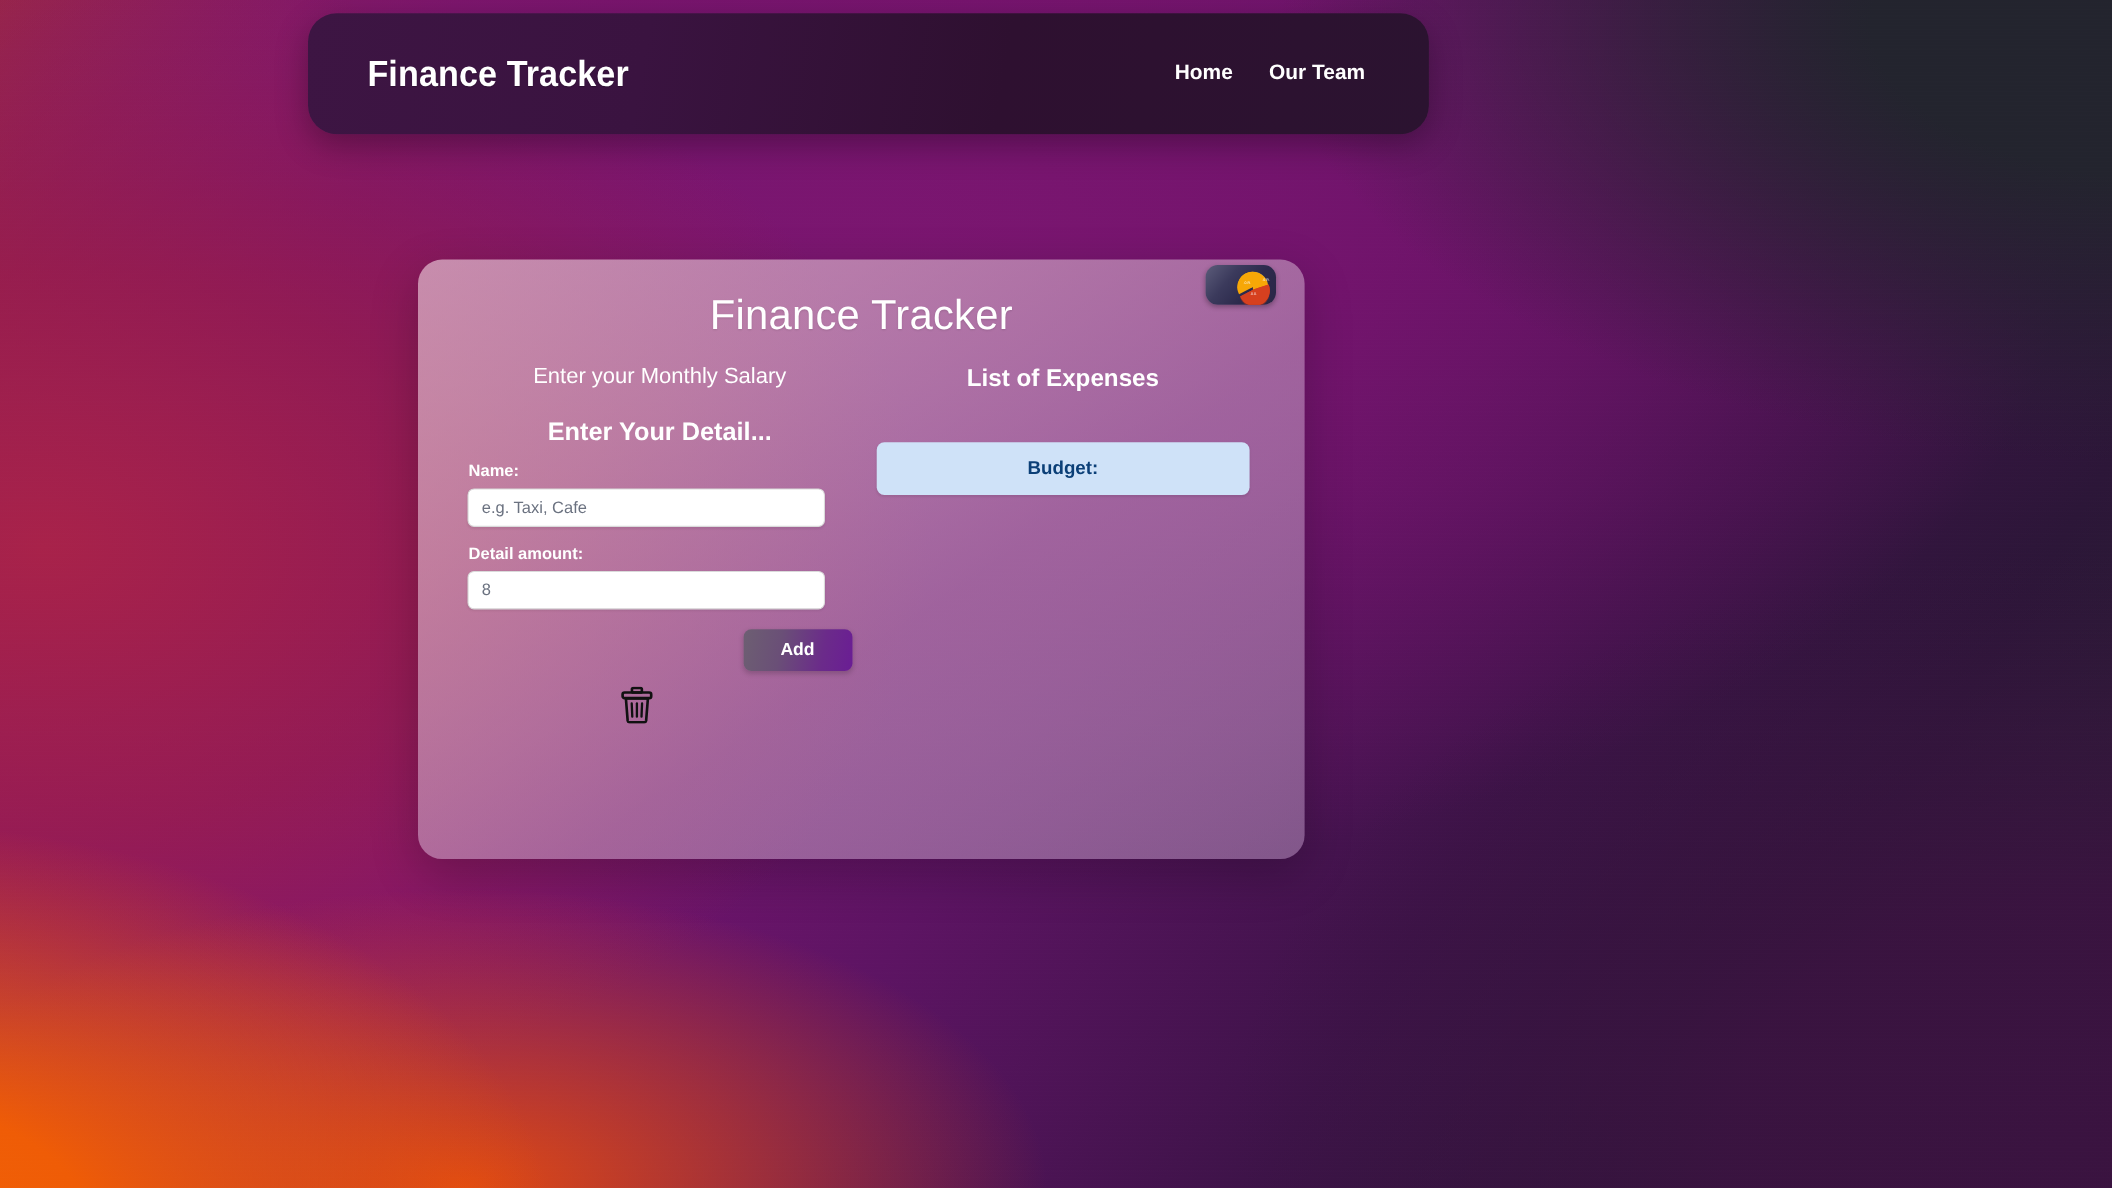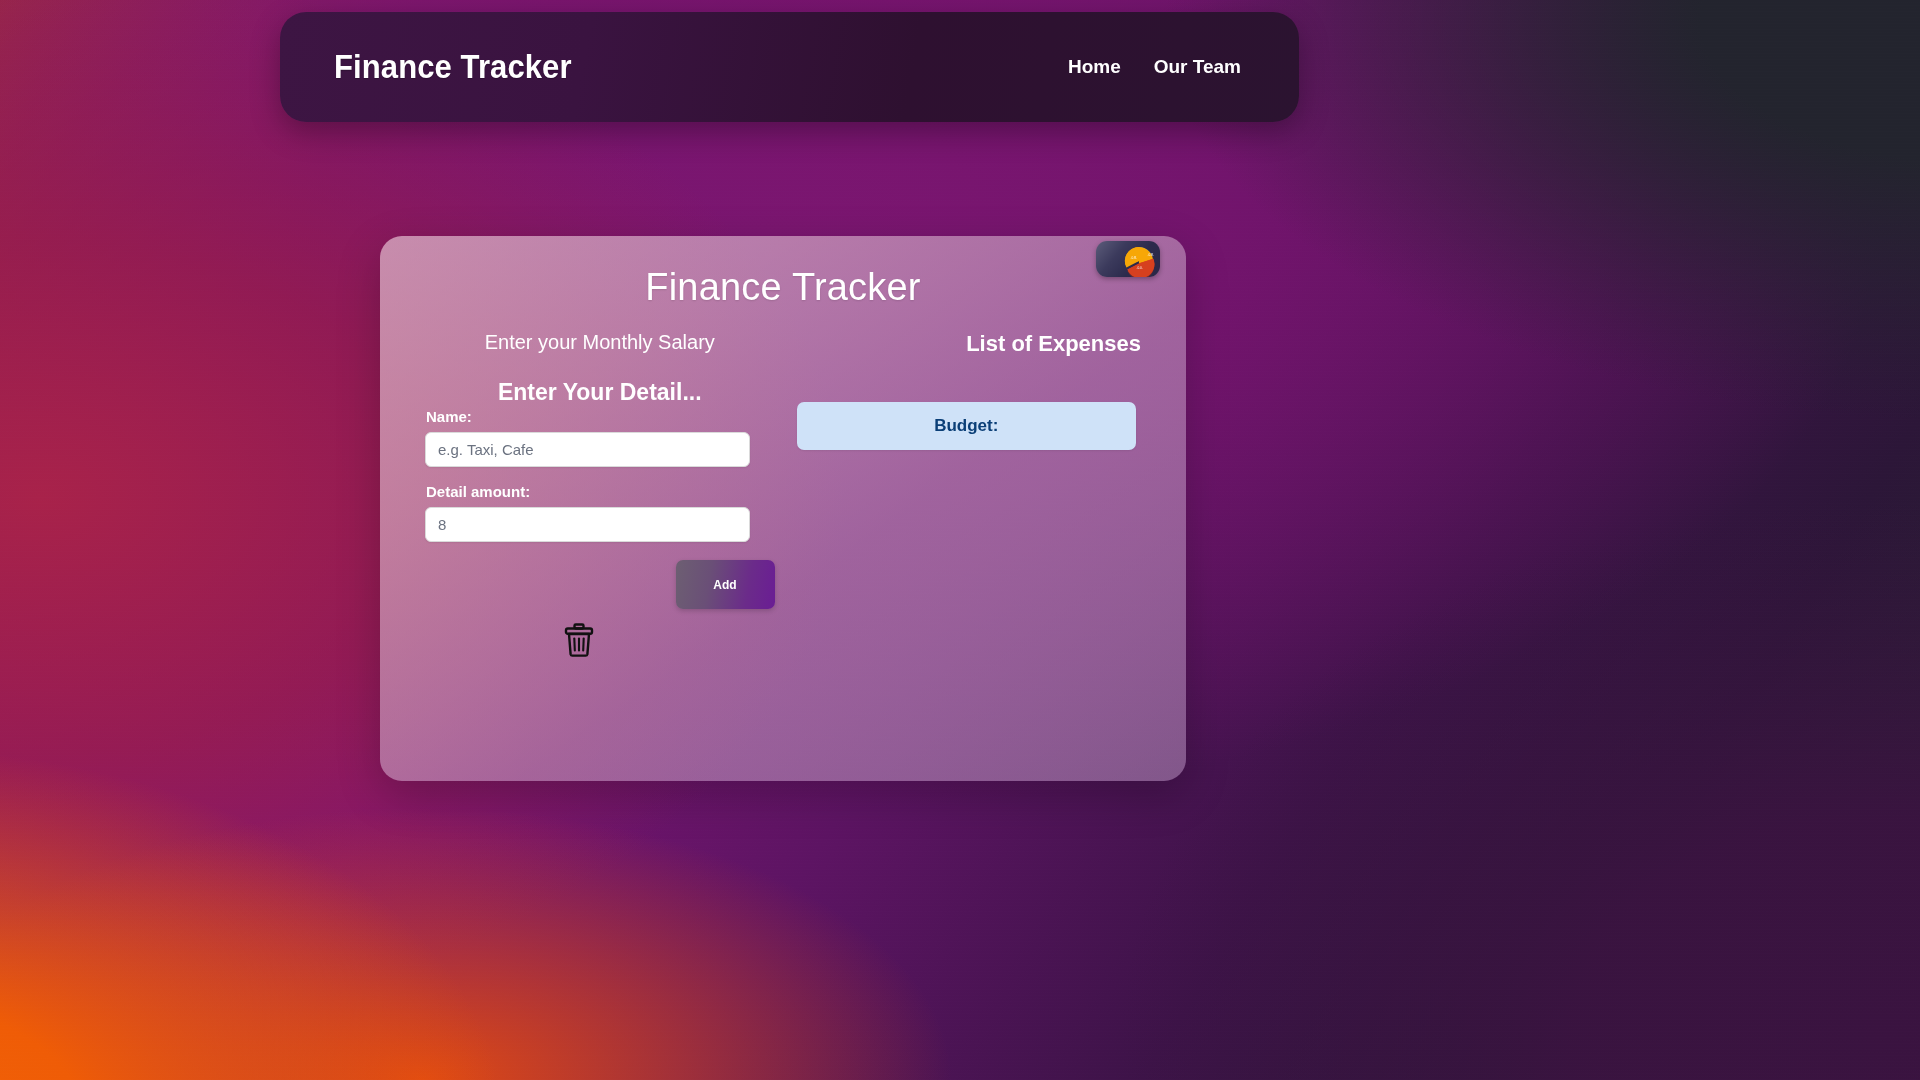--- a/index.html
+++ b/index.html
@@ -132,21 +132,21 @@
     color: #ffffff;
     font-size: 20px;
     font-weight: 400;
     margin-bottom: 3px;
   }
   .section-heading-bold {
     text-align: center;
     color: #ffffff;
     font-size: 23px;
     font-weight: bold;
-    margin: 25px 0 2px 0;
+    margin: 25px 0 14px 0;
   }
   .field-label {
     color: #ffffff;
     font-size: 15px;
     font-weight: bold;
     margin: 0 0 7px 1px;
     display: block;
   }
   .text-input {
     display: block;
@@ -163,43 +163,43 @@
     box-shadow: 0 1px 2px rgba(0,0,0,.07);
   }
   .text-input::placeholder { color: #6b7280; opacity: 1; }
 
   #budget-input { margin: 0 auto; }
 
   #add-button {
     display: block;
     margin: 18px 0 0 auto;
     width: 99px;
-    height: 49px;
+    height: 38px;
     border: none;
     border-radius: 7px;
     background: linear-gradient(100deg, #6d5f72 0%, #6a4f77 34%, #6b2b8a 72%, #6a1d94 100%);
     color: #ffffff;
     font-family: "Liberation Sans", sans-serif;
-    font-size: 12px;
+    font-size: 16px;
     font-weight: bold;
     cursor: pointer;
     box-shadow: 0 2px 5px rgba(0,0,0,.18);
   }
 
   #delete-icon-wrap {
     display: flex;
     justify-content: center;
     margin-top: 14px;
     margin-right: 42px;
     cursor: pointer;
   }
 
   
   #expenses-heading {
-    text-align: right;
+    text-align: center;
     color: #ffffff;
     font-size: 22px;
     font-weight: bold;
     margin-bottom: 45px;
   }
   .summary-box {
     width: 339px;
     height: 48px;
     border-radius: 7px;
     display: flex;

